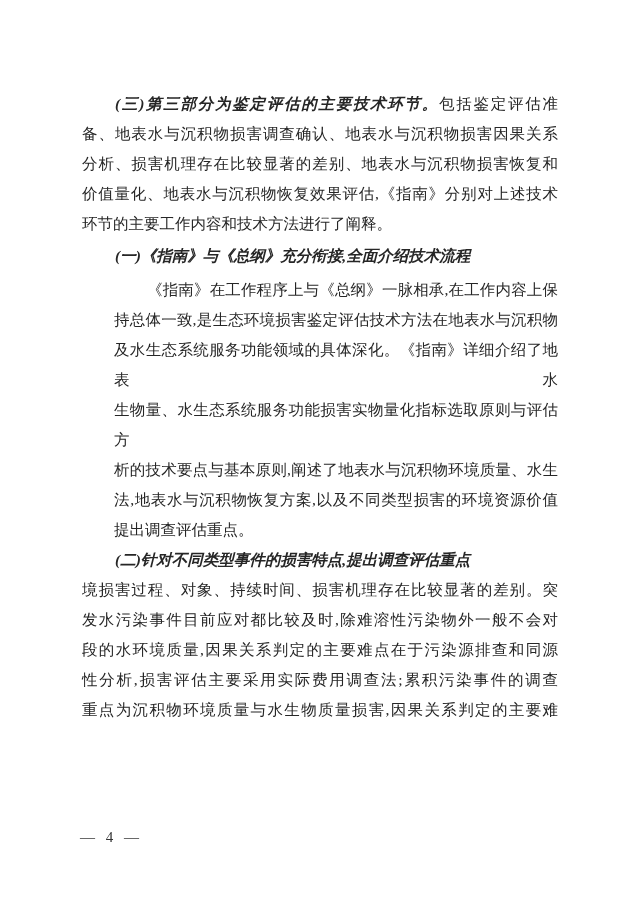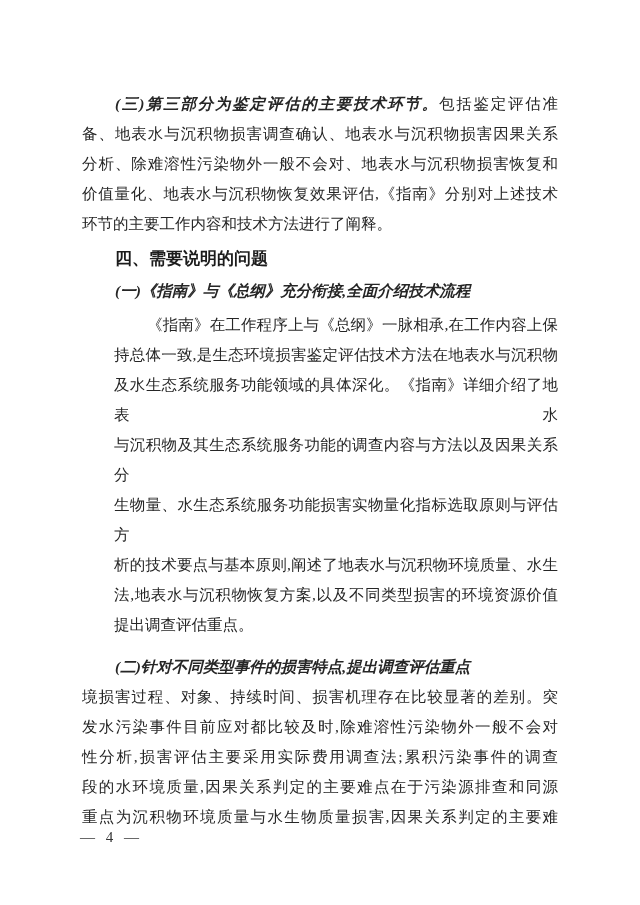--- a/index.html
+++ b/index.html
@@ -50,66 +50,64 @@
   }
   .sub-heading {
     text-indent: 33px;
     font-weight: 700;
     font-style: italic; 
     line-height: 30px;
     text-align: left;
     text-align-last: left;
   }
   .sub-heading.first { margin-top: 2px; }
-  .sub-heading.second { margin-top: 12px; }
+  .sub-heading.second { }
   .para-2 { margin-top: 4px; margin-left: 32px; }
   .footer {
     position: absolute;
     left: 80px; top: 827px;
     font-size: 15px;
     line-height: 20px;
     word-spacing: 7px;
     color: #333333;
   }
 </style>
 </head>
 <body>
 
 <div class="page">
   <div class="content">
 
     <div>
       <div class="line indent"><span class="lead-bold">(三)第三部分为鉴定评估的主要技术环节。</span><span>包括鉴定评估准</span></div>
       <div class="line">备、地表水与沉积物损害调查确认、地表水与沉积物损害因果关系</div>
-      <div class="line">分析、除难溶性污染物外一般不会对、地表水与沉积物损害恢复和</div>
+      <div class="line">分析、损害机理存在比较显著的差别、地表水与沉积物损害恢复和</div>
       <div class="line">价值量化、地表水与沉积物恢复效果评估,《指南》分别对上述技术</div>
       <div class="line para-end">环节的主要工作内容和技术方法进行了阐释。</div>
     </div>
 
-    <div class="section-heading">四、需要说明的问题</div>
 
     <div class="sub-heading first">(一)《指南》与《总纲》充分衔接,全面介绍技术流程</div>
 
     <div class="para-2">
       <div class="line indent">《指南》在工作程序上与《总纲》一脉相承,在工作内容上保</div>
       <div class="line">持总体一致,是生态环境损害鉴定评估技术方法在地表水与沉积物</div>
       <div class="line">及水生态系统服务功能领域的具体深化。《指南》详细介绍了地表水</div>
-      <div class="line">与沉积物及其生态系统服务功能的调查内容与方法以及因果关系分</div>
       <div class="line">生物量、水生态系统服务功能损害实物量化指标选取原则与评估方</div>
       <div class="line">析的技术要点与基本原则,阐述了地表水与沉积物环境质量、水生</div>
       <div class="line">法,地表水与沉积物恢复方案,以及不同类型损害的环境资源价值</div>
       <div class="line para-end">提出调查评估重点。</div>
     </div>
 
     <div class="sub-heading second">(二)针对不同类型事件的损害特点,提出调查评估重点</div>
 
     <div>
       <div class="line">境损害过程、对象、持续时间、损害机理存在比较显著的差别。突</div>
       <div class="line">发水污染事件目前应对都比较及时,除难溶性污染物外一般不会对</div>
+      <div class="line">段的水环境质量,因果关系判定的主要难点在于污染源排查和同源</div>
       <div class="line">性分析,损害评估主要采用实际费用调查法;累积污染事件的调查</div>
-      <div class="line">段的水环境质量,因果关系判定的主要难点在于污染源排查和同源</div>
       <div class="line">重点为沉积物环境质量与水生物质量损害,因果关系判定的主要难</div>
     </div>
 
   </div>
 
   <div class="footer">— 4 —</div>
 </div>
 
 </body></html>

